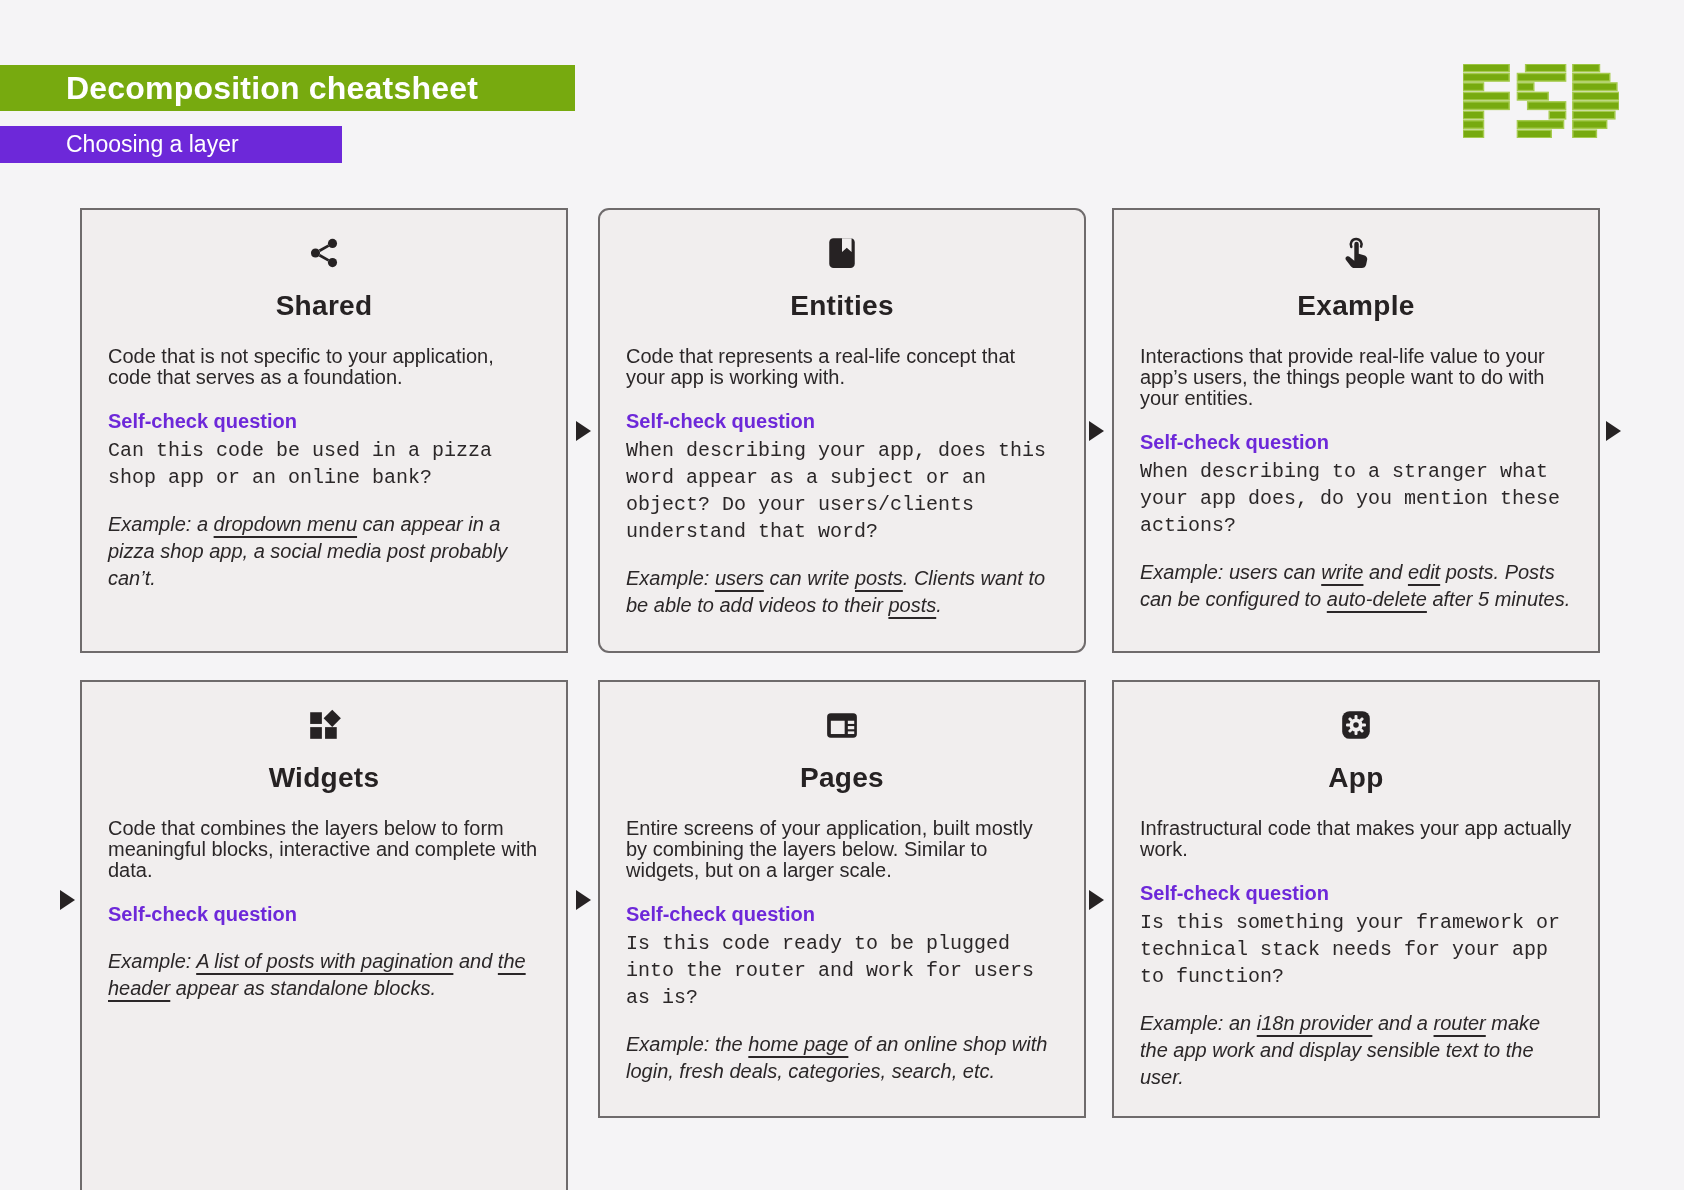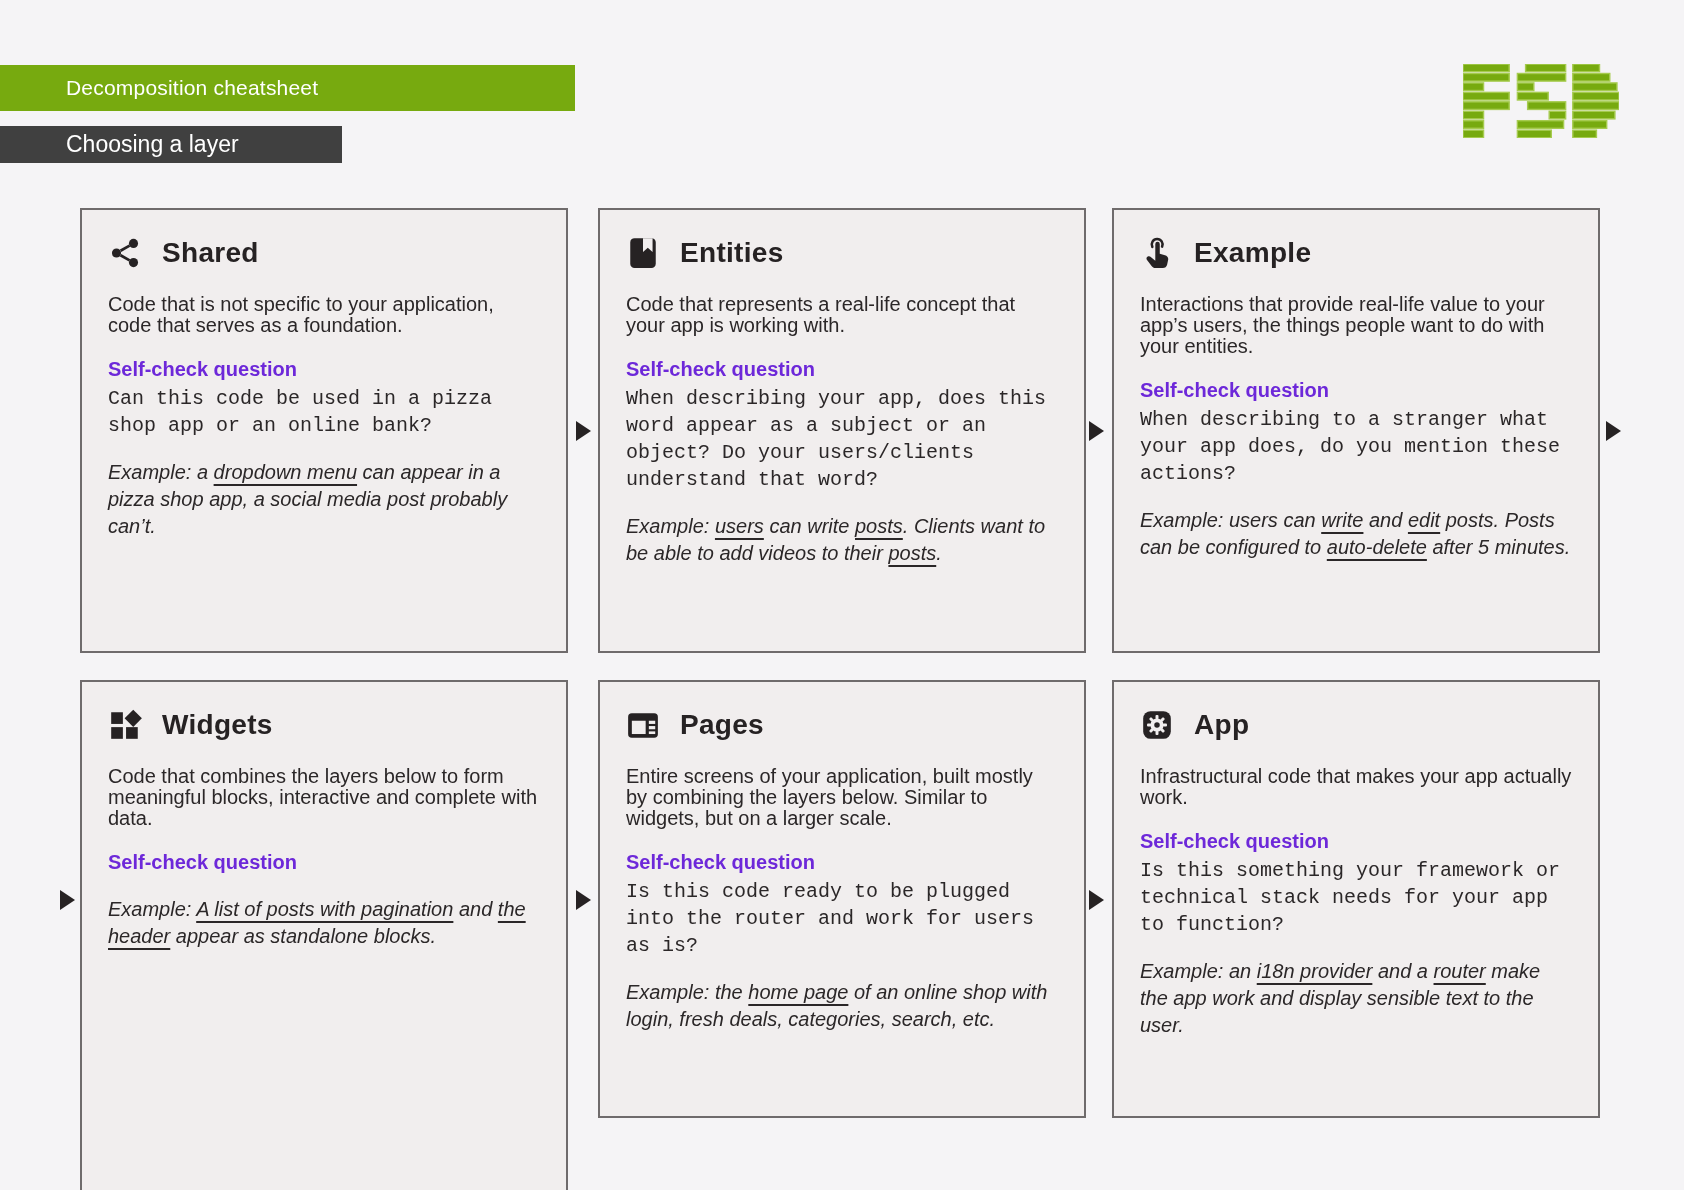--- a/index.html
+++ b/index.html
@@ -13,44 +13,44 @@
   }
   .canvas{position:absolute;inset:0;width:1684px;height:1190px;}
 
   
   .title-bar{
     position:absolute;left:0;top:65px;width:575px;height:46px;
     background:#77AA0F;display:flex;align-items:center;
     box-sizing:border-box;padding-left:66px;
   }
   .title-bar h1{
-    margin:0;font-size:21px;font-weight:400;color:#ffffff;letter-spacing:0.2px;
+    margin:0;font-size:32px;font-weight:700;color:#ffffff;letter-spacing:0.2px;
   }
   .sub-bar{
     position:absolute;left:0;top:126px;width:342px;height:37px;
-    background:#404040;display:flex;align-items:center;
+    background:#6d28d9;display:flex;align-items:center;
     box-sizing:border-box;padding-left:66px;
   }
   .sub-bar h2{
     margin:0;font-size:23px;font-weight:400;color:#ffffff;
   }
 
   
   .logo{position:absolute;left:1463px;top:64px;width:156px;height:74px;}
 
   
   .card{
     position:absolute;width:488px;
     background:#f1eeee;
     border:2px solid #6f6b6c;
     box-sizing:border-box;
     padding:26px 26px 20px 26px;
     overflow:hidden;
   }
-  .card-head{display:flex;align-items:center;gap:20px;margin-bottom:24px;}
+  .card-head{display:flex;align-items:center;gap:20px;margin-bottom:24px;flex-direction:column;}
   .icon{width:34px;height:34px;flex:0 0 auto;display:inline-flex;}
   .icon svg{width:34px;height:34px;}
   .card-title{margin:0;font-size:28px;font-weight:700;color:#262223;letter-spacing:0.3px;}
   .desc{margin:0 0 18px 0;font-size:20px;line-height:21px;}
   .selfcheck{margin:20px 0 2px 0;font-size:20px;line-height:27px;font-weight:700;color:#6d28d9;}
   .question{margin:0 0 18px 0;font-size:20px;line-height:27px;font-family:Liberation Mono, monospace;}
   .example{margin:20px 0 0 0;font-size:20px;line-height:27px;font-style:italic;}
   .example .u{
     text-decoration:underline;
     text-decoration-thickness:1.5px;
@@ -127,21 +127,21 @@
         </svg>
       </span>
       <h2 class="card-title">Shared</h2>
     </div>
     <p class="desc">Code that is not specific to your application, code that serves as a foundation.</p>
     <p class="selfcheck">Self-check question</p>
     <p class="question">Can this code be used in a pizza shop app or an online bank?</p>
     <p class="example"><span>Example: a </span><span class="u">dropdown menu</span><span> can appear in a pizza shop app, a social media post probably can’t.</span></p>
   </section>
 
-  <section class="card" style="left:598px;top:208px;height:445px;">
+  <section class="card" style="left:598px;top:208px;height:445px;border-radius:11px;">
     <div class="card-head">
       <span class="icon">
         <svg viewBox="0 0 32 32">
           <path fill="#262223" d="M8 2h16a4 4 0 0 1 4 4v20a4 4 0 0 1-4 4H8a4 4 0 0 1-4-4V6a4 4 0 0 1 4-4z"></path>
           <path fill="#f1eeee" d="M16 2h9v13l-4.5-4-4.5 4z"></path>
         </svg>
       </span>
       <h2 class="card-title">Entities</h2>
     </div>
     <p class="desc">Code that represents a real-life concept that your app is working with.</p>

